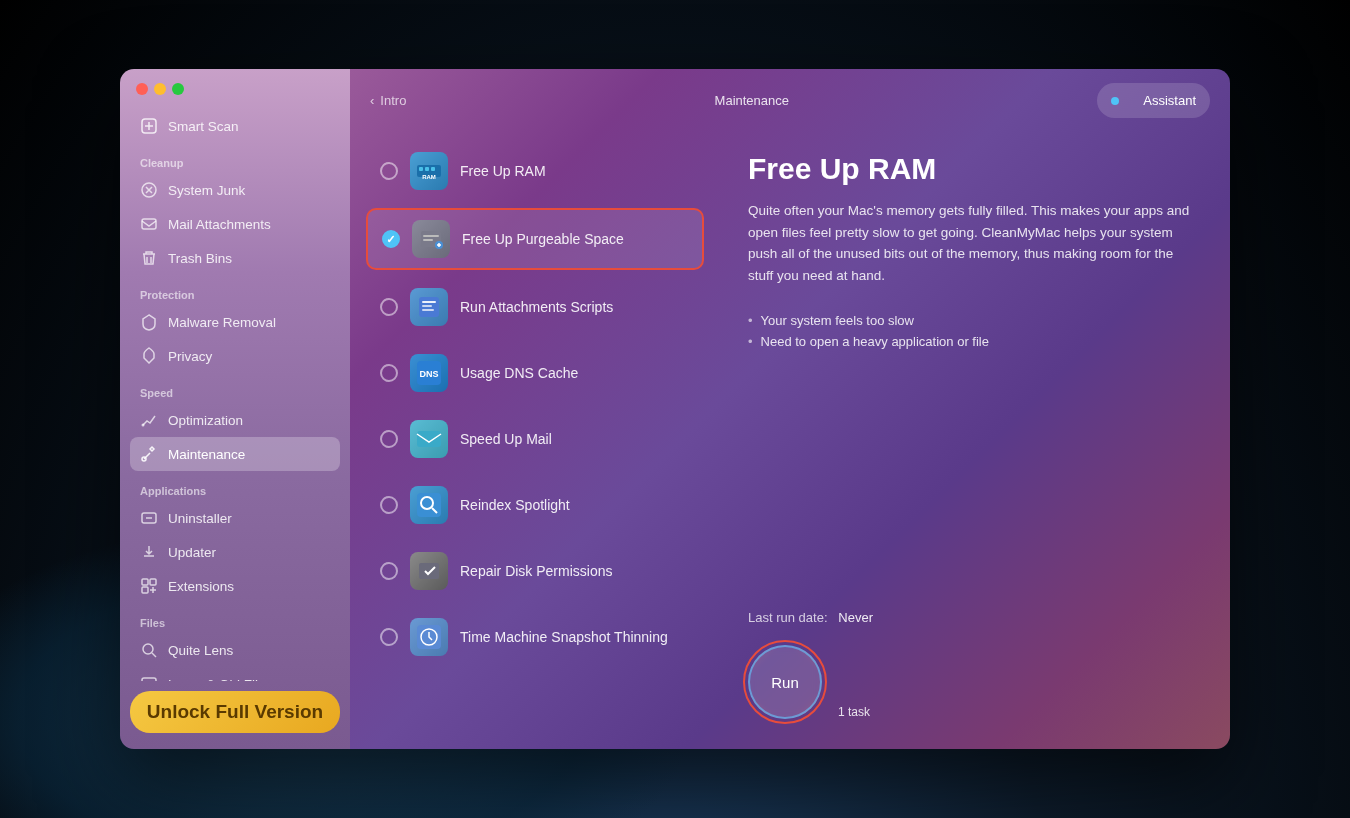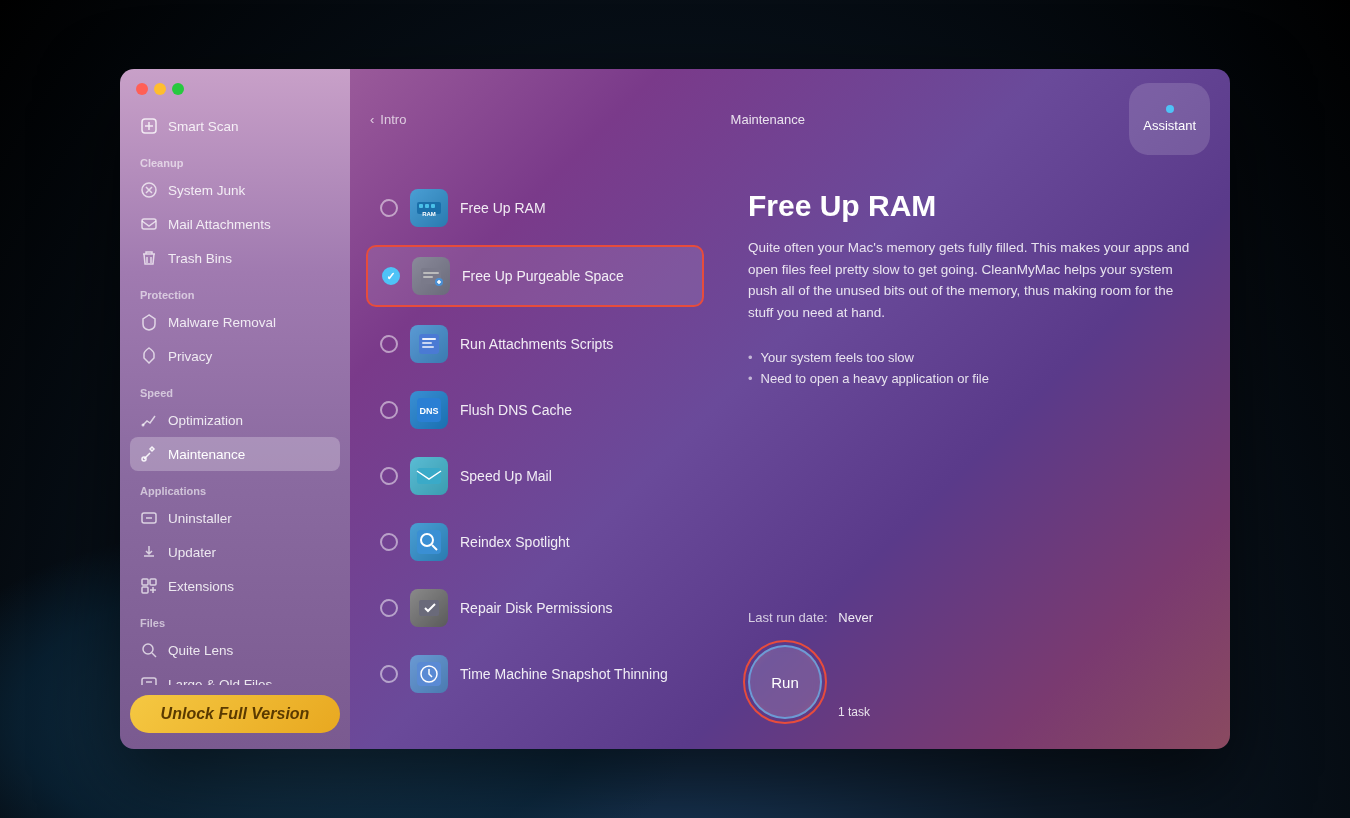--- a/index.html
+++ b/index.html
@@ -117,26 +117,25 @@
       text-transform: none;
       letter-spacing: 0;
     }
 
     .unlock-btn {
       margin: 10px 10px 16px;
       background: linear-gradient(135deg, #f5c842, #e8a820);
       border: none;
       border-radius: 20px;
       padding: 10px 16px;
-      font-size: 16px;
+      font-size: 19px;
       font-weight: 600;
       color: #5a3a00;
       cursor: pointer;
       text-align: center;
-      font-style: italic;
     }
 
     
     .main-area {
       flex: 1;
       background: linear-gradient(135deg, #9a5a9a 0%, #7a3a8a 20%, #6a4a9a 45%, #5a3a8a 65%, #7a3a70 85%, #8a4a60 100%);
       display: flex;
       flex-direction: column;
     }
 
@@ -156,29 +155,28 @@
     }
 
     .page-title-header {
       color: rgba(255,255,255,0.85);
       font-size: 13px;
     }
 
     .assistant-btn {
       display: flex;
       align-items: center;
-      gap: 5px;
+      gap: 24px;
       background: rgba(255,255,255,0.15);
       border: none;
       border-radius: 20px;
-      padding: 22px 14px;
+      padding: 10px 14px;
       color: white;
       font-size: 13px;
       cursor: pointer;
-      flex-direction: column;
     }
 
     .assistant-dot {
       width: 8px;
       height: 8px;
       background: #4fc3f7;
       border-radius: 50%;
     }
 
     .main-content {
@@ -632,21 +630,21 @@
         </div>
 
         <div class="task-item">
           <div class="task-radio"></div>
           <div class="task-icon-wrap task-icon-dns">
             <svg width="28" height="28" viewBox="0 0 28 28" fill="none">
               <rect x="2" y="2" width="24" height="24" rx="4" fill="#2a7fd4"></rect>
               <text x="14" y="18" text-anchor="middle" fill="white" font-size="9" font-weight="bold">DNS</text>
             </svg>
           </div>
-          <span class="task-label">Flush DNS Cache</span>
+          <span class="task-label">Usage DNS Cache</span>
         </div>
 
         <div class="task-item">
           <div class="task-radio"></div>
           <div class="task-icon-wrap task-icon-mail">
             <svg width="28" height="28" viewBox="0 0 28 28" fill="none">
               <rect x="2" y="6" width="24" height="16" rx="3" fill="#3aaac8"></rect>
               <path d="M2 9l12 8 12-8" stroke="white" stroke-width="1.5" fill="none"></path>
             </svg>
           </div>

